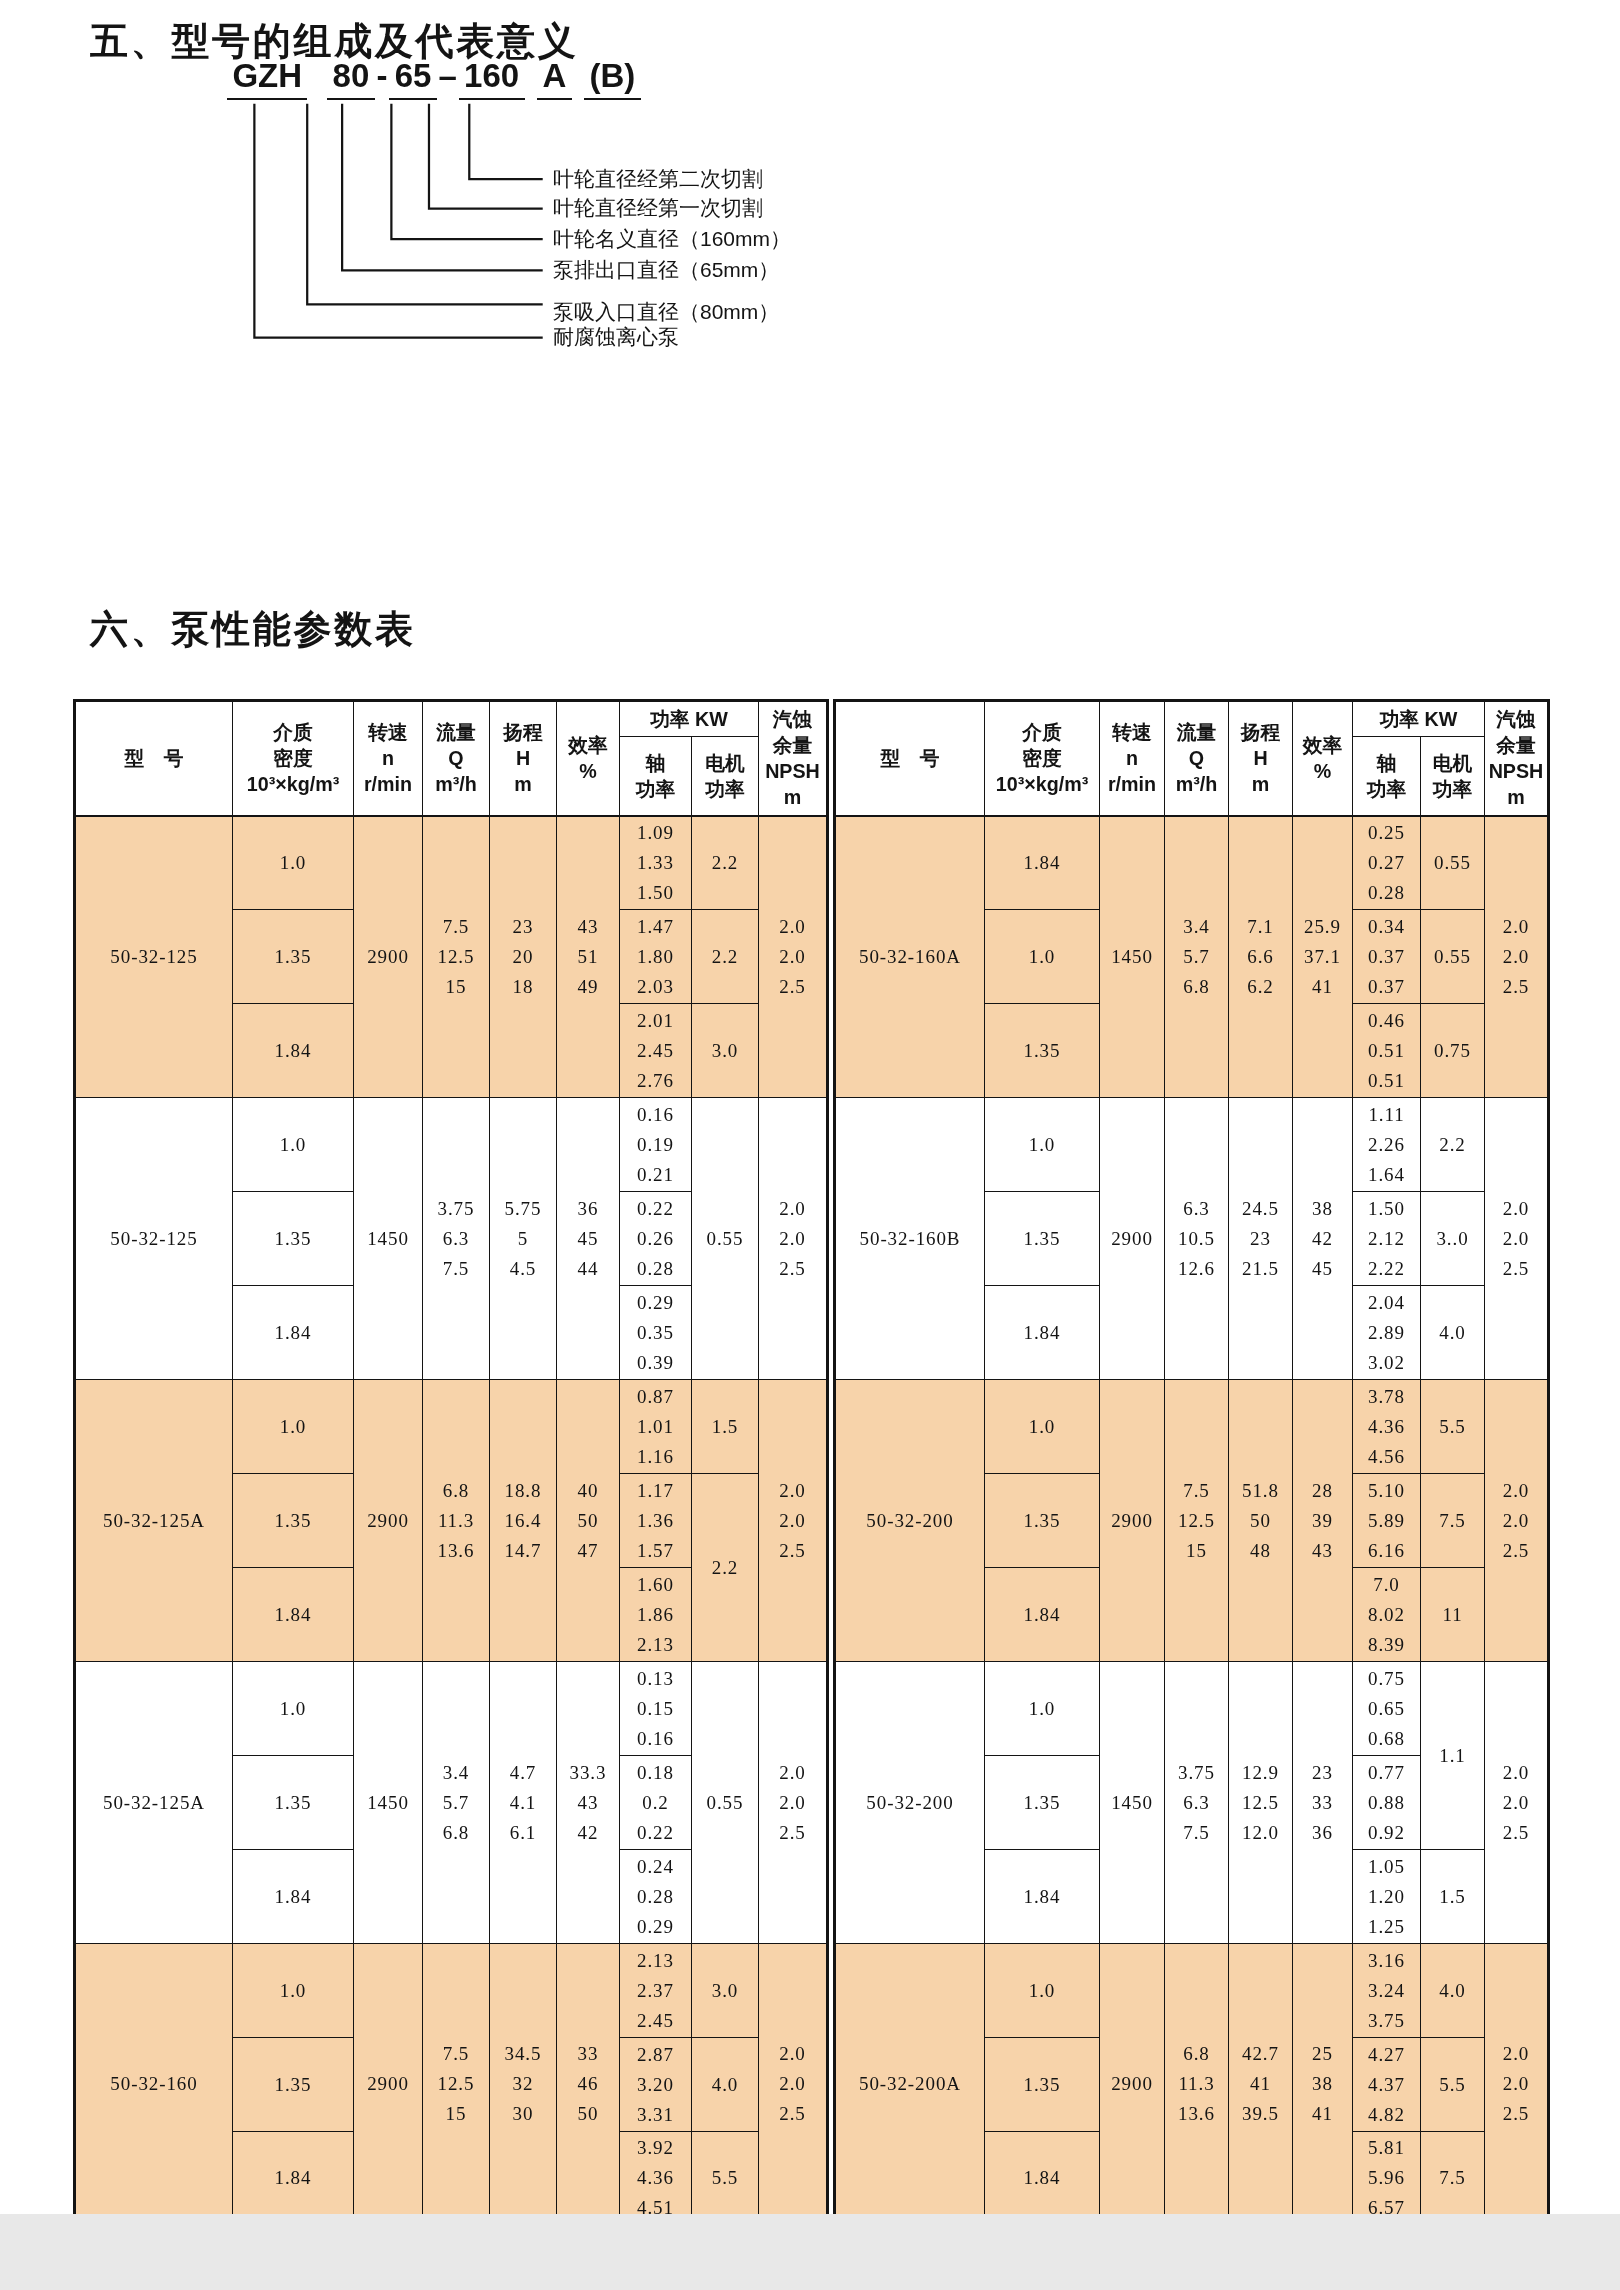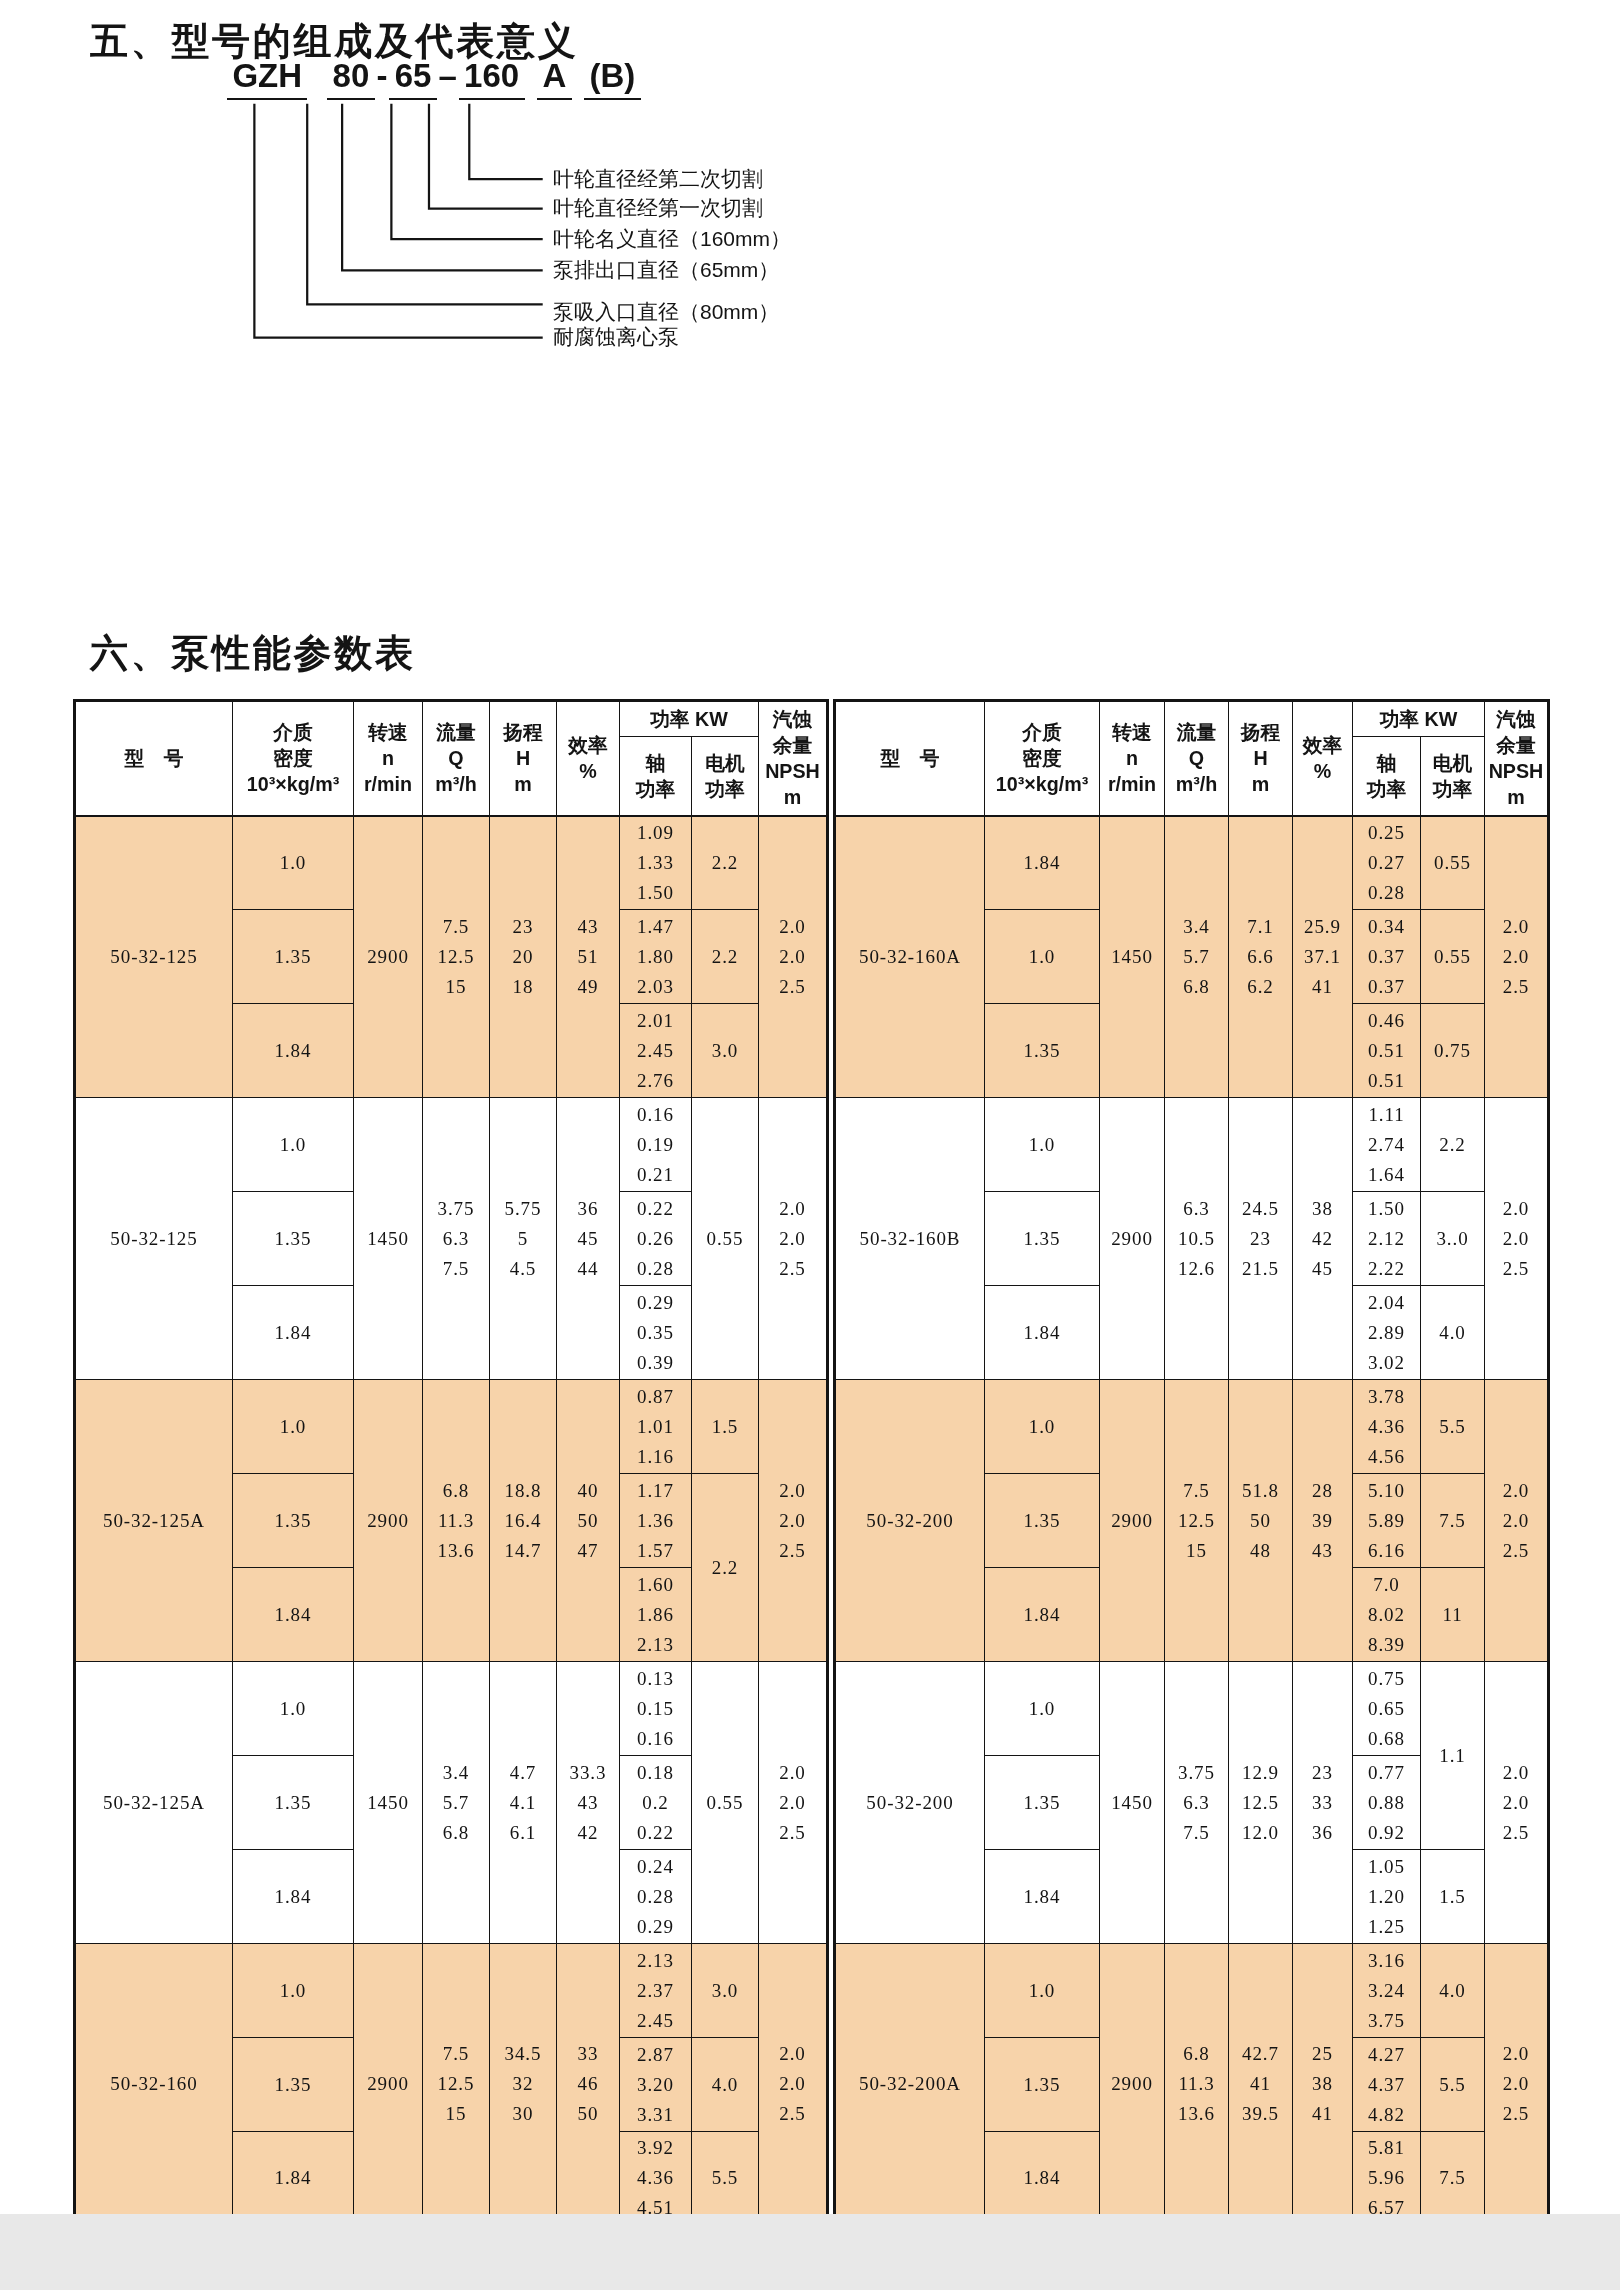--- a/index.html
+++ b/index.html
@@ -2,21 +2,21 @@
 <html style="font-size:14.3px"><head>
 <meta charset="utf-8">
 <style>
   html,body{margin:0;padding:0;background:#e8e8e8;}
   .page{position:relative;width:1620px;height:2214px;background:#ffffff;overflow:hidden;
         font-family:"Liberation Sans", sans-serif;color:#141414;}
 
   
   .sec-title{position:absolute;font-size:38px;font-weight:bold;letter-spacing:2.7px;white-space:nowrap;}
   #title5{left:90px;top:16px;}
-  #title6{left:90px;top:628px;}
+  #title6{left:90px;top:604px;}
 
   
   .code-line{position:absolute;left:227px;top:57px;font-size:33px;font-weight:600;
              font-family:"Liberation Sans", sans-serif;white-space:nowrap;}
   .code-seg{display:inline-block;border-bottom:2.7px solid #141414;padding:0 5.4px 2.7px;}
   .code-sep{display:inline-block;padding:0 1.8px 5.4px;}
   .gap-lg{margin-left:19.7px;}
   .gap-md{margin-left:12.5px;}
 
   
@@ -377,21 +377,21 @@
           <td rowspan="3">6.3
 10.5
 12.6</td>
           <td rowspan="3">24.5
 23
 21.5</td>
           <td rowspan="3">38
 42
 45</td>
           <td>1.11
-2.74
+2.26
 1.64</td>
           <td>2.2</td>
           <td rowspan="3">2.0
 2.0
 2.5</td>
         </tr>
         <tr>
           <td>1.35</td>
           <td>1.50
 2.12

